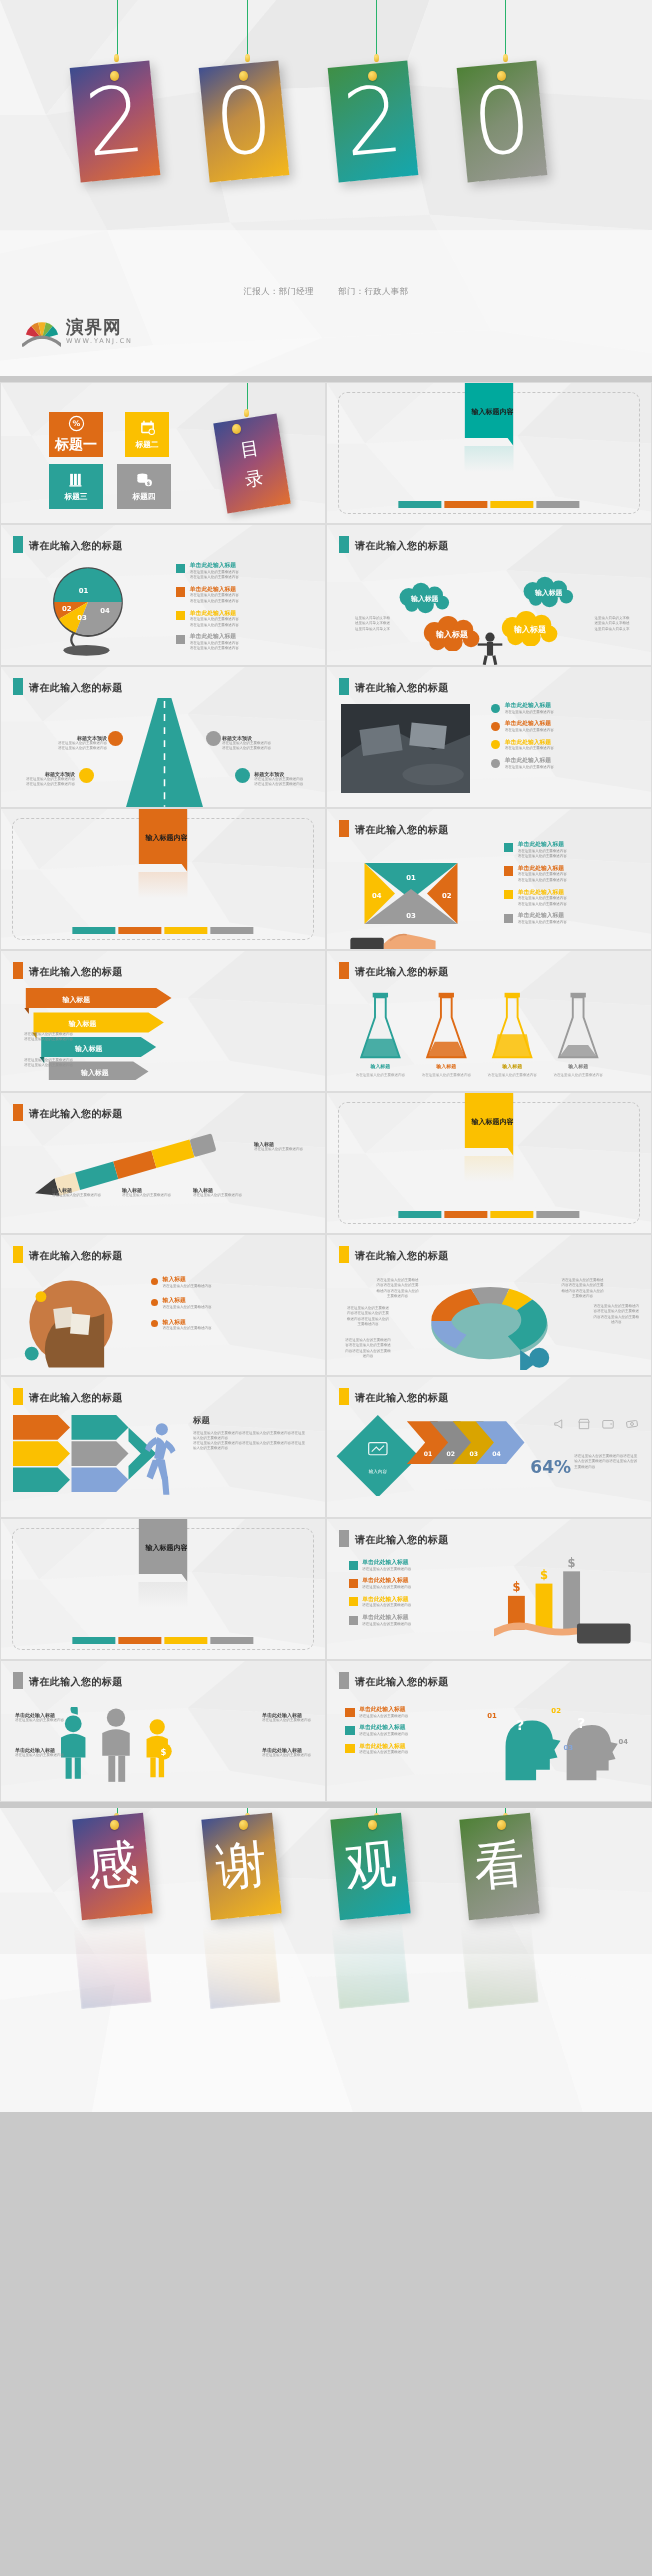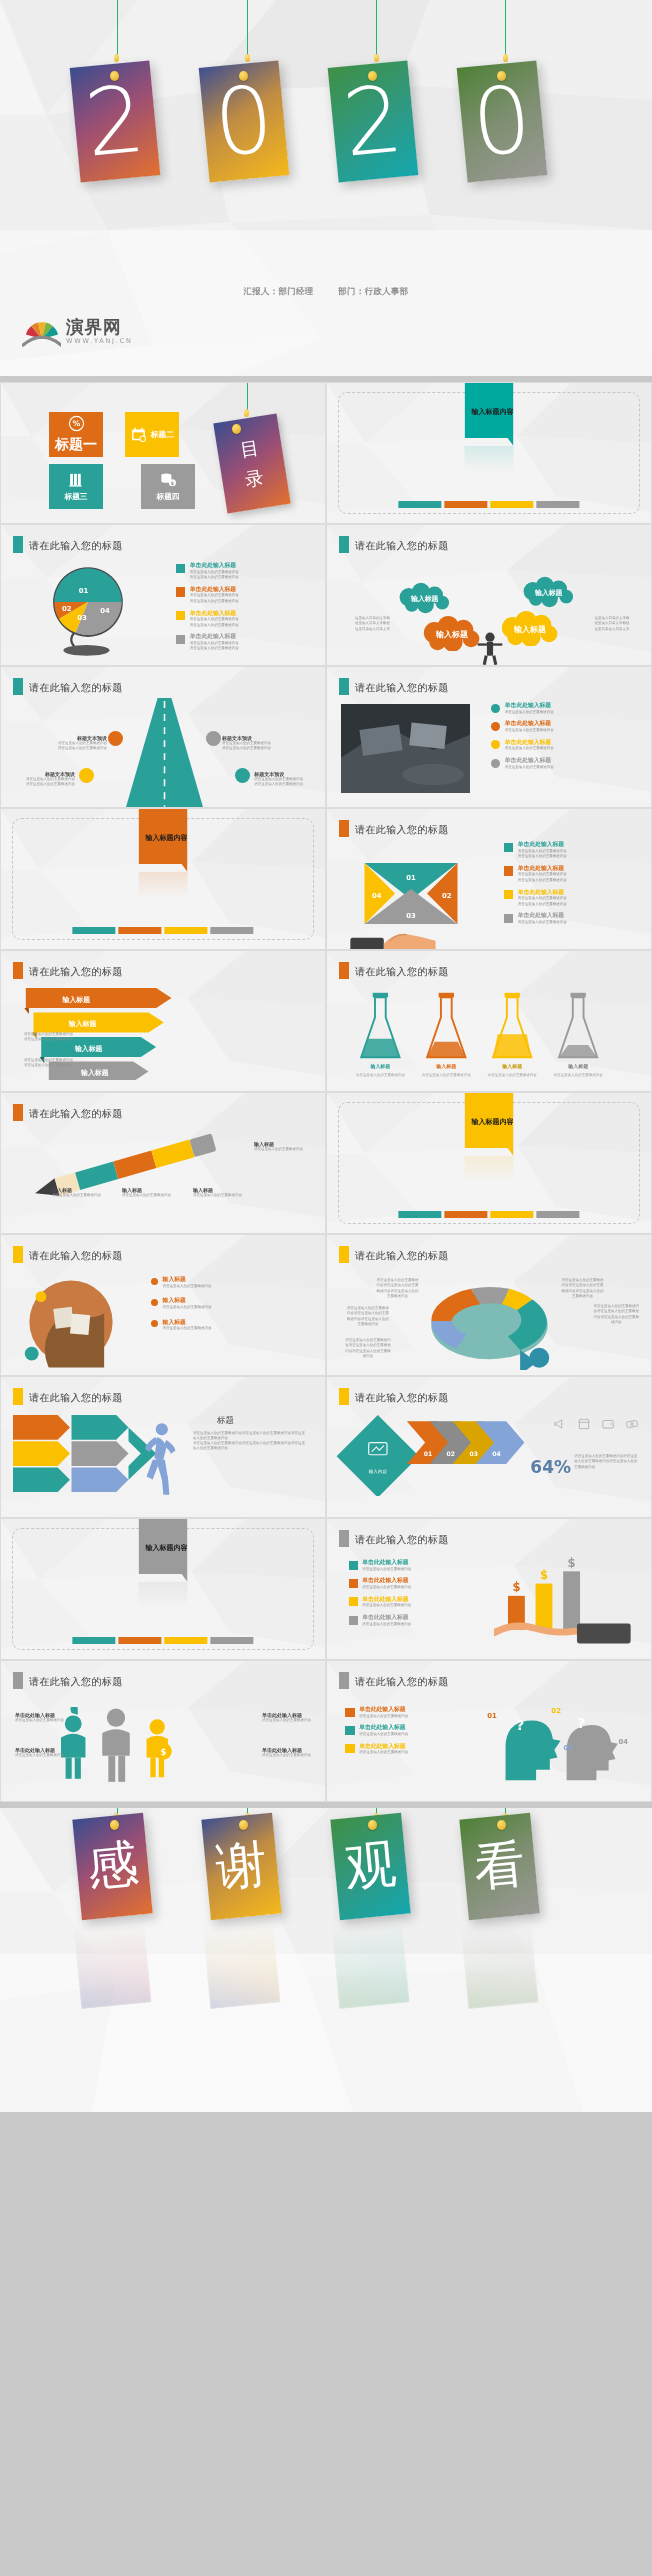--- a/index.html
+++ b/index.html
@@ -31,40 +31,40 @@
               font-family:"DejaVu Sans","Liberation Sans",sans-serif; }
   .c-a { background:linear-gradient(152deg,#3b4c8f 0%,#9c4f74 45%,#e2702f 100%); }
   .c-b { background:linear-gradient(152deg,#3f4f91 0%,#c08c43 45%,#f5b81b 100%); }
   .c-c { background:linear-gradient(152deg,#3f8f45 0%,#2e9a85 55%,#14a7ad 100%); }
   .c-d { background:linear-gradient(152deg,#4e8136 0%,#7f8f72 50%,#9a9a95 100%); }
 
   .hero-title { position:absolute; left:0; right:0; text-align:center; top:226px;
                 font-family:"DejaVu Serif","Liberation Serif",serif;
                 font-size:23px; color:#2b2b2b; letter-spacing:0.8px; }
   .hero-sub { position:absolute; left:0; right:0; text-align:center; top:286px;
-              font-size:8.4px; color:#8e8e8e; letter-spacing:0.4px;font-weight:bold; }
+              font-size:8.4px; color:#8e8e8e; letter-spacing:0.4px; }
   .hero-sub span { margin:0 10.7px; }
 
   
   .logo { position:absolute; left:21.5px; top:316px; display:flex; align-items:center; gap:4.6px; }
   .logo-mark { position:relative; width:40px; height:31px; }
   .logo-text { display:flex; flex-direction:column; line-height:1; }
   .logo-cn { font-family:"DejaVu Serif","Liberation Serif",serif; font-size:17.7px;
              color:#555; font-weight:700; letter-spacing:0.8px; }
   .logo-url { font-size:6.5px; color:#9a9a9a; letter-spacing:1.8px; margin-top:2.3px; }
 
   
   .grid { position:relative; width:652px; padding:0; }
   .row { display:flex; width:652px; }
   .slide { position:relative; width:326px; height:142px; overflow:hidden;
            background:#f3f3f3; border:0.8px solid #dcdcdc; }
   .slide .poly { inset:0; }
 
   .s-title { position:absolute; left:28px; top:14px; font-size:10px; color:#3b3b3b;
-             font-weight:400; letter-spacing:0.4px; }
+             font-weight:700; letter-spacing:0.4px; }
   .s-bar { position:absolute; left:12.3px; top:10.7px; width:10px; height:17px; }
   .teal{background:#2aa198;} .orange{background:#de6b16;} .yellow{background:#fbc000;}
   .gray{background:#9b9b9b;}
   .tealc{color:#2aa198;} .orangec{color:#de6b16;} .yellowc{color:#fbc000;} .grayc{color:#9b9b9b;}
 
   
   .blist { position:absolute; display:flex; flex-direction:column; gap:5.4px; }
   .bitem { display:flex; gap:4.6px; }
   .bsq { width:9.2px; height:9.2px; flex:none; margin-top:1.5px; }
   .btxt { display:flex; flex-direction:column; }
@@ -200,41 +200,41 @@
             <polygon points="0,160 90,150 280,140 425,160 425,185 0,185" fill="#f2f2f2"></polygon>
           </svg>
         </div>
         <div style="position:absolute;left:48px;top:29px;width:54px;height:45px;background:#de6b16;display:flex;flex-direction:column;align-items:center;justify-content:center;gap:3.8px;">
           <svg width="17" height="17" viewBox="0 0 24 24" fill="#fff">
             <circle cx="12" cy="12" r="10" fill="none" stroke="#fff" stroke-width="1.6"></circle>
             <text x="12" y="16" font-size="11" text-anchor="middle" fill="#fff" font-weight="bold">%</text>
           </svg>
           <span style="color:#fff;font-size:14px;font-weight:700;">标题一</span>
         </div>
-        <div style="position:absolute;left:124px;top:29px;width:54px;height:45px;background:#fbc000;display:flex;align-items:center;justify-content:center;gap:3.8px;">
+        <div style="position:absolute;left:124px;top:29px;width:44px;height:45px;background:#fbc000;display:flex;flex-direction:column;align-items:center;justify-content:center;gap:3.8px;">
           <svg width="17" height="17" viewBox="0 0 24 24" fill="#fff">
             <rect x="3" y="5" width="18" height="15" rx="1.5" fill="#fff"></rect>
             <rect x="5" y="9" width="14" height="9" fill="#fbc000"></rect>
             <rect x="6" y="2.5" width="2" height="4" fill="#fff"></rect>
               <rect x="16" y="2.5" width="2" height="4" fill="#fff"></rect>
             <circle cx="18" cy="18" r="4.5" fill="#fff"></circle>
               <circle cx="18" cy="18" r="3.2" fill="#fbc000"></circle>
           </svg>
           <span style="color:#fff;font-size:7.7px;font-weight:700;">标题二</span>
         </div>
         <div style="position:absolute;left:48px;top:81px;width:54px;height:45px;background:#2aa198;display:flex;flex-direction:column;align-items:center;justify-content:center;gap:3.8px;">
           <svg width="17" height="17" viewBox="0 0 24 24" fill="#fff">
             <rect x="3" y="4" width="4" height="16"></rect>
               <rect x="8.5" y="4" width="4" height="16"></rect>
             <rect x="14" y="4" width="4" height="16"></rect>
               <rect x="2" y="20" width="17" height="2"></rect>
           </svg>
           <span style="color:#fff;font-size:7.7px;font-weight:700;">标题三</span>
         </div>
-        <div style="position:absolute;left:140px;top:81px;width:54px;height:45px;background:#9b9b9b;display:flex;flex-direction:column;align-items:center;justify-content:center;gap:3.8px;">
+        <div style="position:absolute;left:116px;top:81px;width:54px;height:45px;background:#9b9b9b;display:flex;flex-direction:column;align-items:center;justify-content:center;gap:3.8px;">
           <svg width="17" height="17" viewBox="0 0 24 24" fill="#fff">
             <ellipse cx="9" cy="6" rx="7" ry="2.6"></ellipse>
               <rect x="2" y="6" width="14" height="4"></rect>
             <ellipse cx="9" cy="10" rx="7" ry="2.6"></ellipse>
               <rect x="2" y="10" width="14" height="4"></rect>
             <ellipse cx="9" cy="14" rx="7" ry="2.6"></ellipse>
             <circle cx="17.5" cy="16.5" r="5" fill="#fff"></circle>
               <text x="17.5" y="20" font-size="7" text-anchor="middle" fill="#9b9b9b" font-weight="bold">$</text>
           </svg>
           <span style="color:#fff;font-size:7.7px;font-weight:700;">标题四</span>
@@ -919,21 +919,21 @@
           <circle cx="30" cy="12" r="8" fill="#84a4d8"></circle>
           <path d="M24,22 q10,4 12,14 l-4,16 l-12,-2 Z" fill="#84a4d8"></path>
           <path d="M36,26 q10,6 12,14 l-6,4 q-4,-8 -10,-10 Z" fill="#84a4d8"></path>
           <path d="M22,22 q-12,6 -14,16 l6,4 q4,-10 12,-12 Z" fill="#84a4d8"></path>
           <path d="M22,50 l12,2 l4,24 l-8,2 Z" fill="#84a4d8"></path>
           <path d="M18,52 l10,0 l-10,26 l-8,-4 Z" fill="#84a4d8"></path>
           <path d="M30,76 l8,-2 l2,24 l-8,0 Z" fill="#84a4d8"></path>
         </svg>
 
         <div style="position:absolute;left:192px;top:38px;">
-          <div style="font-size:8.4px;color:#444;font-weight:400;margin-left:24px;">标题</div>
+          <div style="font-size:8.4px;color:#444;font-weight:700;">标题</div>
           <div class="cap" style="margin-top:4.6px;width:115px;">请在这里输入您的主要概述内容请在这里输入您的主要概述内容请在这里输入您的主要概述内容</div>
           <div class="cap" style="width:115px;">请在这里输入您的主要概述内容请在这里输入您的主要概述内容请在这里输入您的主要概述内容</div>
         </div>
       </div>
 
       <div class="slide">
         <div class="poly">
           <svg viewBox="0 0 425 185" preserveAspectRatio="none">
             <rect width="425" height="185" fill="#f3f3f3"></rect>
             <polygon points="0,0 140,0 55,70" fill="#efefef"></polygon>

